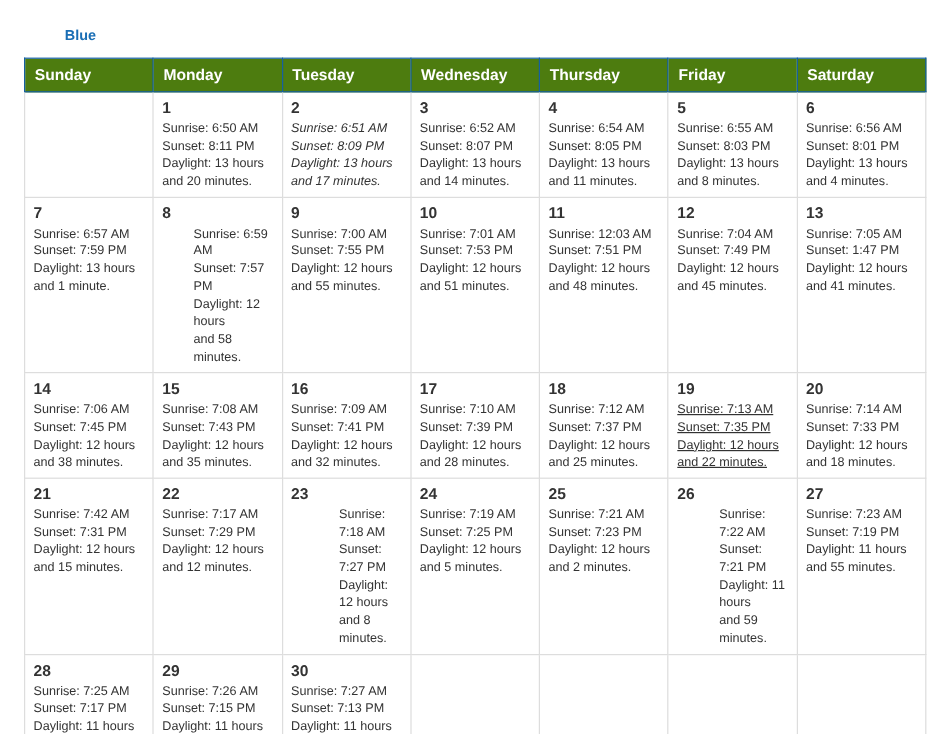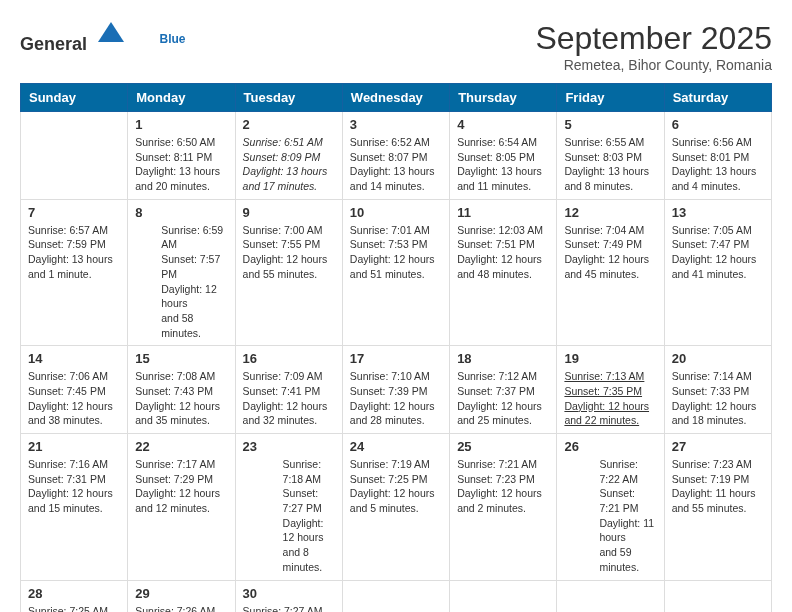--- a/index.html
+++ b/index.html
@@ -47,21 +47,21 @@
     .location-title {
       font-size: 14px;
       color: #555;
     }
     .calendar {
       width: 100%;
       border-collapse: collapse;
       border: 1px solid #ccc;
     }
     .calendar th {
-      background-color: #0369a1;
+      background-color: #4d7c0f;
       color: #fff;
       text-align: left;
       padding: 6px 8px;
       font-size: 13px;
       font-weight: bold;
       border: 1px solid #1560a0;
     }
     .calendar td {
       vertical-align: top;
       padding: 5px 7px;
@@ -81,32 +81,22 @@
       line-height: 1.4;
       color: #333;
     }
   </style>
 </head>
 <body>
 
 <div class="header-area">
   <div class="logo">
     <div>
-      <span class="logo-text-general">General</span>
-      <svg class="logo-icon" viewBox="0 0 30 30">
-        <polygon points="15,2 28,22 2,22" fill="#1a6eb5"></polygon>
-      </svg>
-    </div>
-    <div>
       <span class="logo-text-blue">Blue</span>
     </div>
-  </div>
-  <div class="title-area">
-    <div class="month-title">September 2025</div>
-    <div class="location-title">Remetea, Bihor County, Romania</div>
   </div>
 </div>
 
 <table class="calendar">
   <thead>
     <tr>
     <th>Sunday</th>
         <th>Monday</th>
         <th>Tuesday</th>
         <th>Wednesday</th>
@@ -200,21 +190,21 @@
         <td>
           <div class="day-number">12</div>
           <div class="day-info" style="white-space: pre-line;">Sunrise: 7:04 AM
 Sunset: 7:49 PM
 Daylight: 12 hours
 and 45 minutes.</div>
         </td>
         <td>
           <div class="day-number">13</div>
           <div class="day-info" style="white-space: pre-line;">Sunrise: 7:05 AM
-Sunset: 7:47 PM
+Sunset: 1:47 PM
 Daylight: 12 hours
 and 41 minutes.</div>
         </td>
       </tr>
       <tr>
         <td>
           <div class="day-number">14</div>
           <div class="day-info" style="white-space: pre-line;">Sunrise: 7:06 AM
 Sunset: 7:45 PM
 Daylight: 12 hours
@@ -259,21 +249,21 @@
           <div class="day-number">20</div>
           <div class="day-info" style="white-space: pre-line;">Sunrise: 7:14 AM
 Sunset: 7:33 PM
 Daylight: 12 hours
 and 18 minutes.</div>
         </td>
       </tr>
       <tr>
         <td>
           <div class="day-number">21</div>
-          <div class="day-info" style="white-space: pre-line;">Sunrise: 7:16 AM
+          <div class="day-info" style="white-space: pre-line;">Sunrise: 7:42 AM
 Sunset: 7:31 PM
 Daylight: 12 hours
 and 15 minutes.</div>
         </td>
         <td>
           <div class="day-number">22</div>
           <div class="day-info" style="white-space: pre-line;">Sunrise: 7:17 AM
 Sunset: 7:29 PM
 Daylight: 12 hours
 and 12 minutes.</div>

